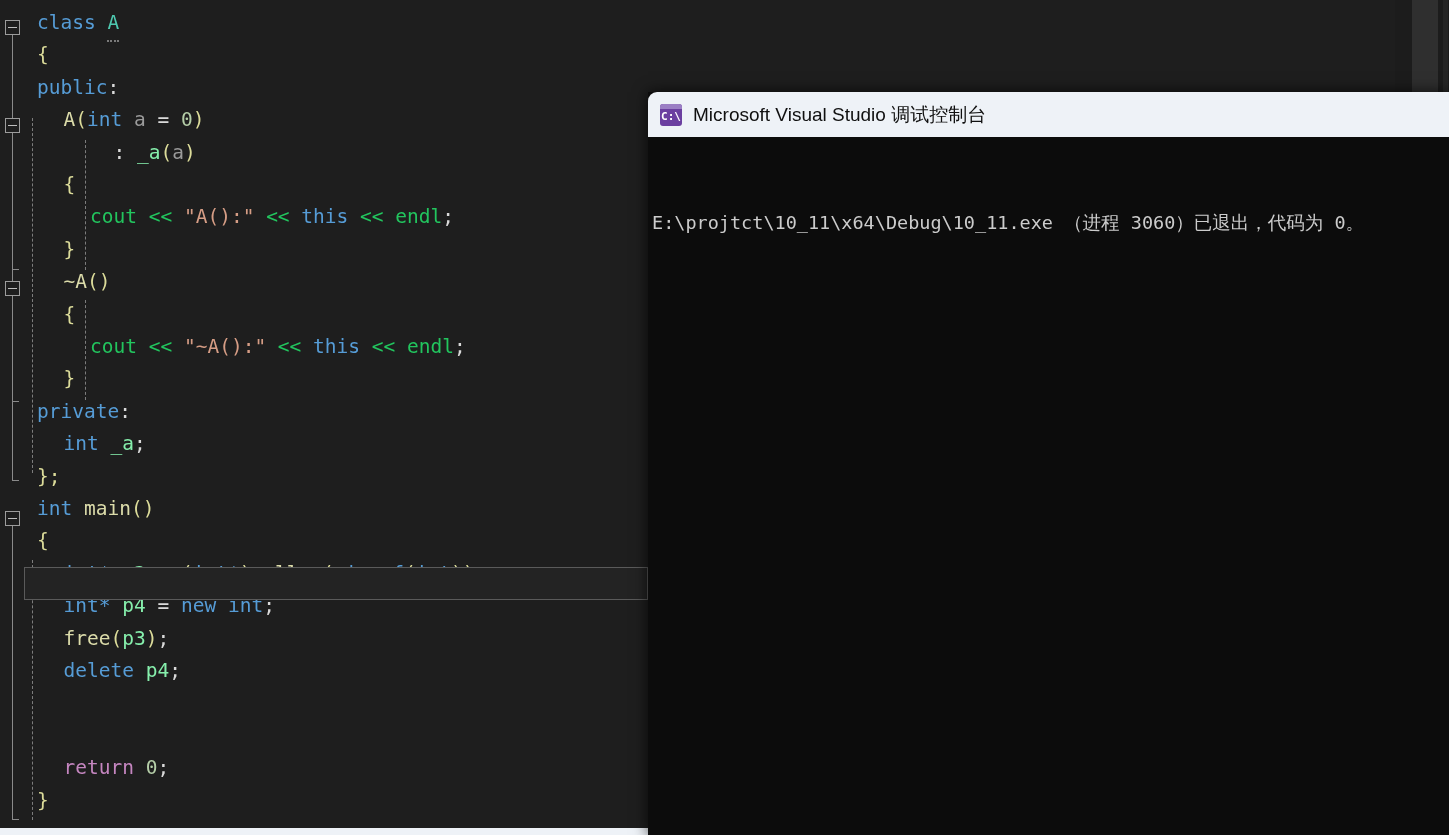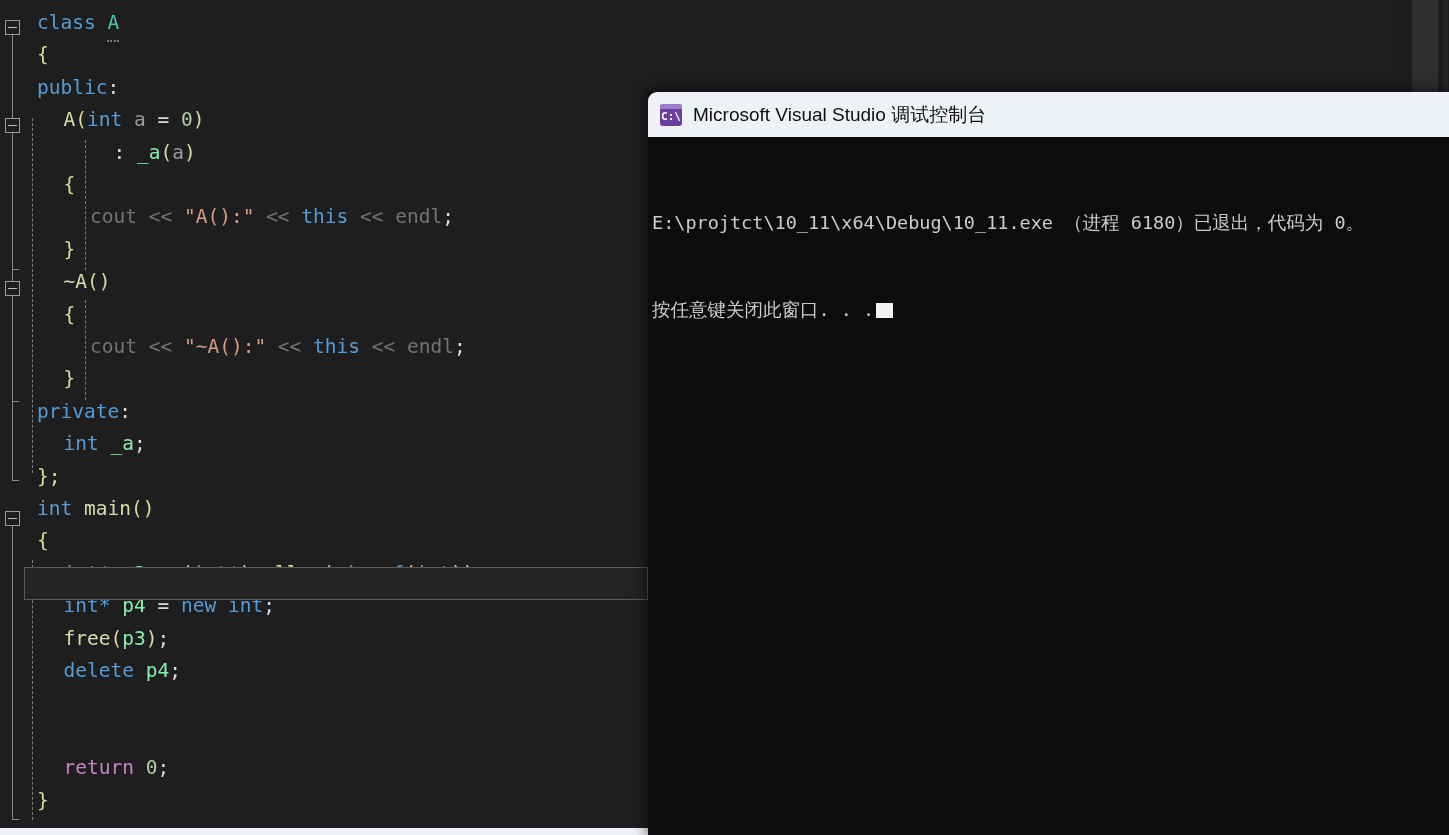--- a/index.html
+++ b/index.html
@@ -29,21 +29,21 @@
   .cline .txt{display:inline-block;vertical-align:top;}
 
   
   .kw   {color:#569cd6;}
   .typ  {color:#4ec9b0;}
   .fn   {color:#dcdcaa;}
   .str  {color:#d69d85;}
   .num  {color:#b5cea8;}
   .id   {color:#86efac;}
   .pun  {color:#dadada;}
-  .gray {color:#737373;}
+  .gray {color:#22c55e;}
   .ret  {color:#c586c0;}
   .brace{color:#dcdc9a;}
   .param{color:#9b9b9b;}
 
   .sq-under{
     border-bottom:2px dotted #7a7a7a;
     padding-bottom:1px;
   }
 
   
@@ -194,16 +194,15 @@
 
 <div id="console-window">
   <div id="console-titlebar">
     <div id="console-icon">
       <div class="bar"></div>
       <div class="glyph">C:\</div>
     </div>
     <div id="console-title-text">Microsoft Visual Studio 调试控制台</div>
   </div>
   <div id="console-body">
-    <div class="console-line">E:\projtct\10_11\x64\Debug\10_11.exe （进程 6180）已退出，代码为 0。</div>
-    <div class="console-line"><span>按任意键关闭此窗口. . .</span><span id="console-cursor"></span></div>
+    <div class="console-line">E:\projtct\10_11\x64\Debug\10_11.exe （进程 3060）已退出，代码为 0。</div>
   </div>
 </div>
 
 </body></html>

